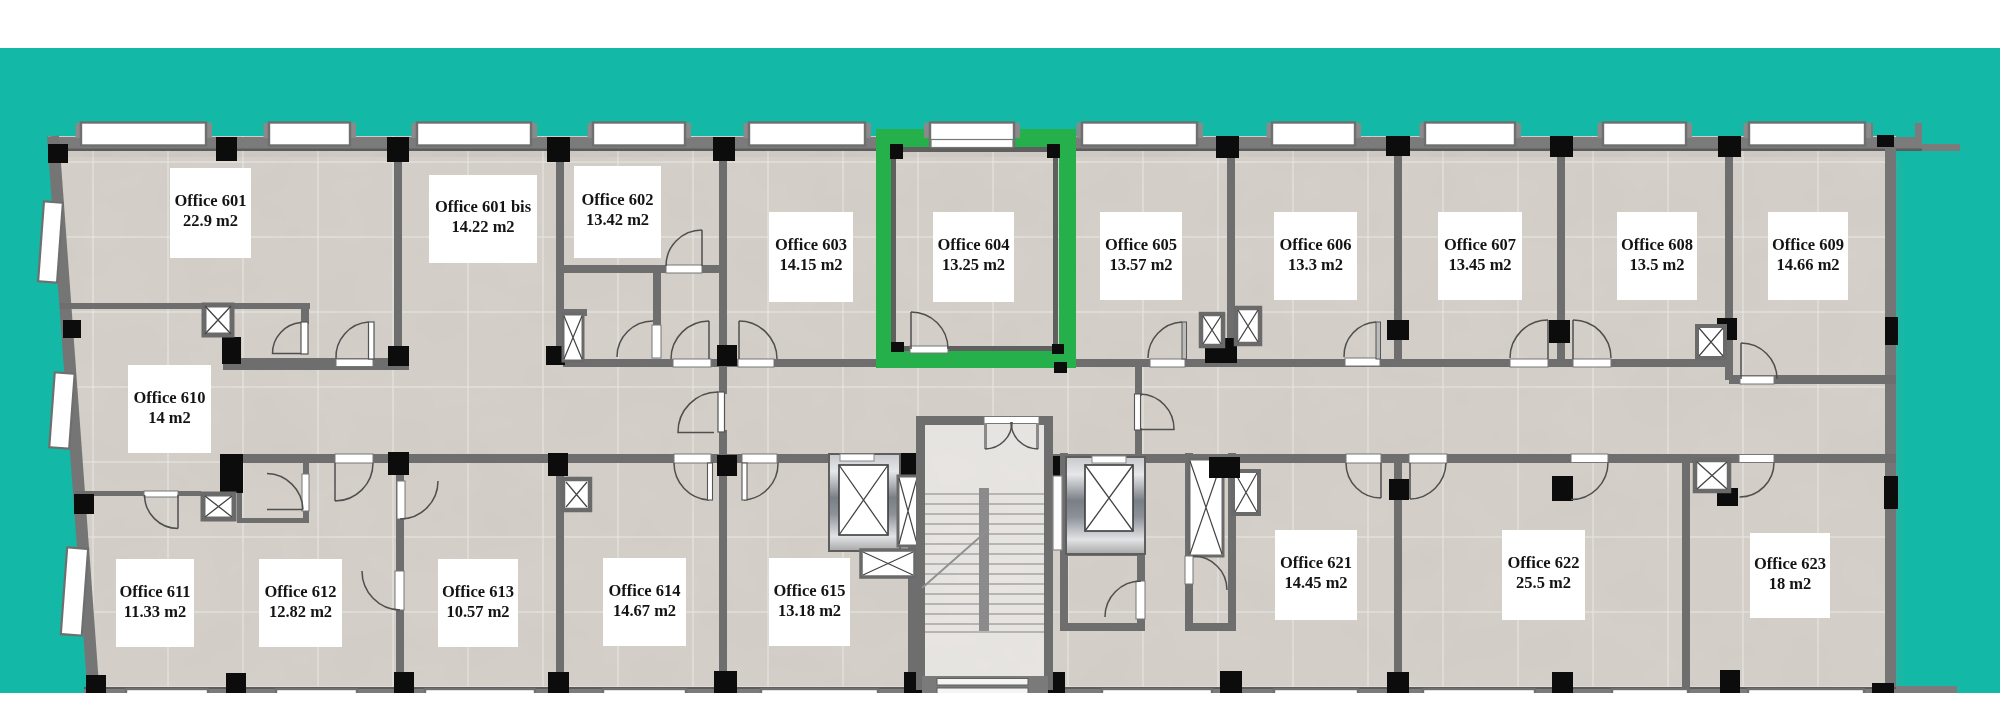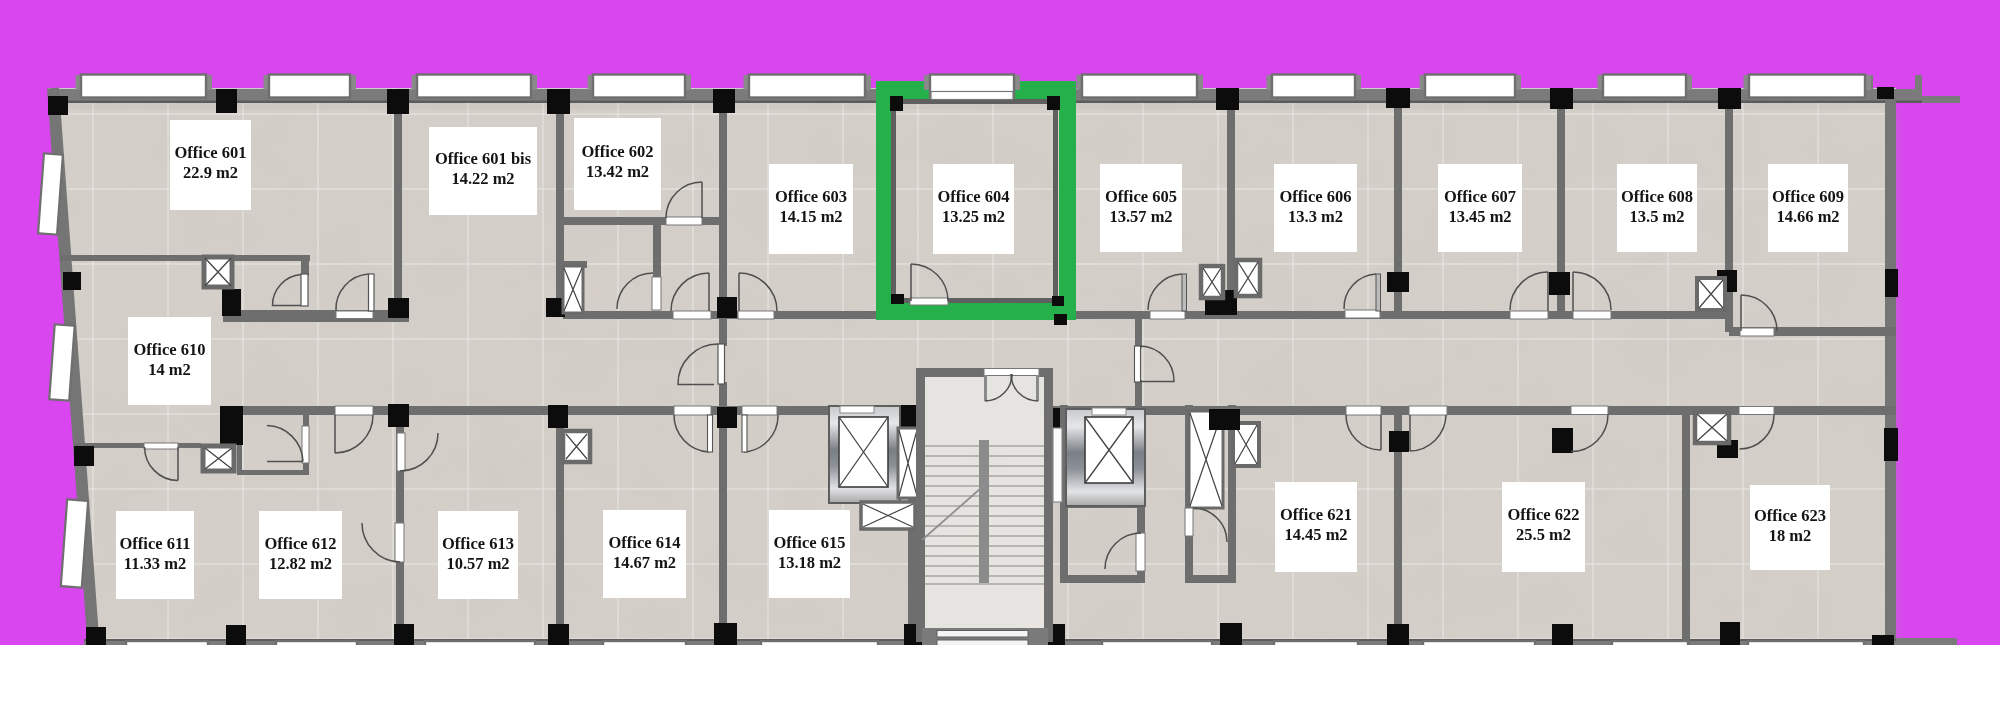--- a/index.html
+++ b/index.html
@@ -1,16 +1,16 @@
 <!DOCTYPE html>
 <html><head>
 <meta charset="utf-8">
 <style>
   html,body{margin:0;padding:0;background:#ffffff;}
-  .wrap{width:2000px;height:645px;position:relative;overflow:hidden;background:#d946ef;}
+  .wrap{width:2000px;height:645px;position:relative;overflow:hidden;background:#14b8a6;margin-top:48px;}
   text{font-family:"Liberation Serif", serif;font-weight:bold;fill:#141414;}
 </style>
 </head>
 <body>
 <div class="wrap">
 <svg width="2000" height="715" viewBox="0 0 2000 715">
 <defs>
   <linearGradient id="metal" x1="0" y1="0" x2="0" y2="1">
     <stop offset="0" stop-color="#c7c9cc"></stop>
     <stop offset="0.18" stop-color="#e6e7e9"></stop>

